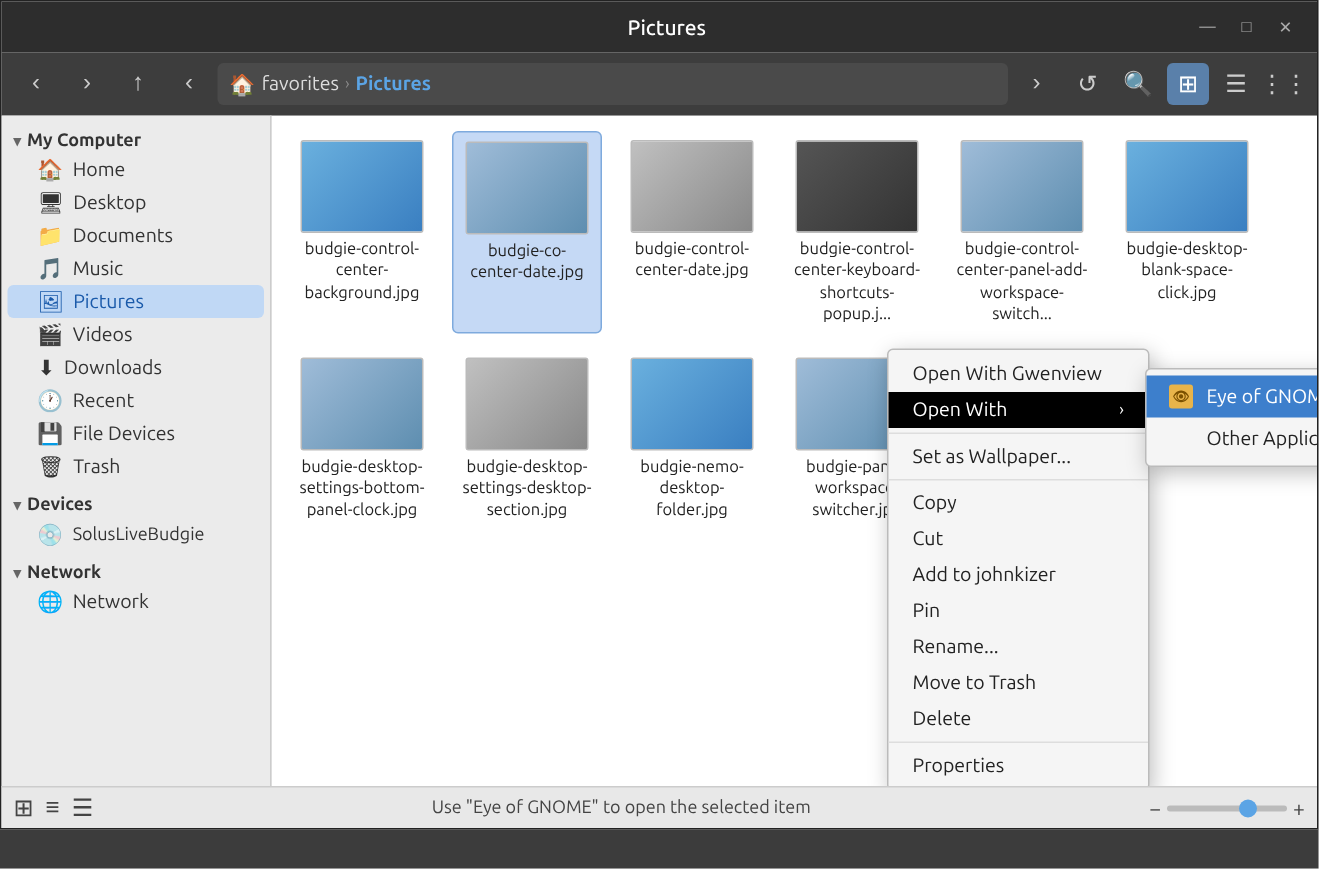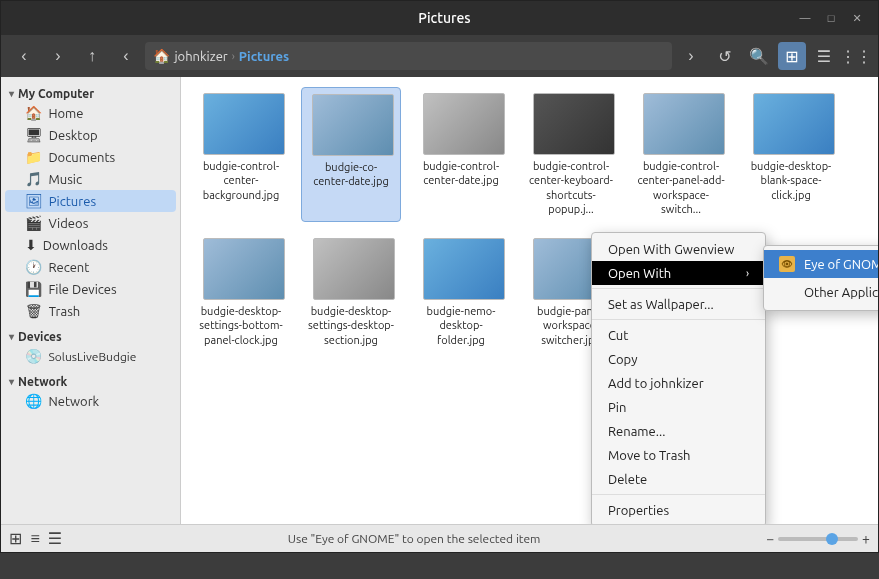--- a/index.html
+++ b/index.html
@@ -157,21 +157,21 @@
     .files-grid {
       display: flex;
       flex-wrap: wrap;
       gap: 10px;
       align-content: flex-start;
     }
     .file-item {
       width: 100px;
       display: flex;
       flex-direction: column;
-      align-items: flex-end;
+      align-items: center;
       padding: 6px;
       border-radius: 4px;
       cursor: pointer;
       position: relative;
     }
     .file-item.selected { background: #c5d9f5; border: 1px solid #7eaadd; }
     .file-thumb {
       width: 82px;
       height: 62px;
       background: #dde;
@@ -312,21 +312,21 @@
     </div>
   </div>
 
   <div class="toolbar">
     <button class="toolbar-btn">‹</button>
     <button class="toolbar-btn">›</button>
     <button class="toolbar-btn">↑</button>
     <button class="toolbar-btn">‹</button>
     <div class="breadcrumb">
       <span style="font-size:14px;">🏠</span>
-      <span style="cursor:pointer;">johnkizer</span>
+      <span style="cursor:pointer;">favorites</span>
       <span class="breadcrumb-sep">›</span>
       <span class="breadcrumb-active" style="cursor:pointer; color:#5ba4e5;">Pictures</span>
     </div>
     <button class="toolbar-btn">›</button>
     <div class="toolbar-right">
       <button class="toolbar-btn">↺</button>
       <button class="toolbar-btn">🔍</button>
       <button class="view-btn active">⊞</button>
       <button class="view-btn">☰</button>
       <button class="view-btn">⋮⋮</button>
@@ -468,24 +468,24 @@
         <div class="cm-item" style="background:#000000; color:#fff;">
           <span>Open With</span>
           <span class="cm-arrow" style="color:#fff;">›</span>
         </div>
         <div class="cm-separator"></div>
         <div class="cm-item">
           <span>Set as Wallpaper...</span>
         </div>
         <div class="cm-separator"></div>
         <div class="cm-item">
+          <span>Copy</span>
+        </div>
+        <div class="cm-item">
           <span>Cut</span>
-        </div>
-        <div class="cm-item">
-          <span>Copy</span>
         </div>
         <div class="cm-item">
           <span>Add to johnkizer</span>
         </div>
         <div class="cm-item">
           <span>Pin</span>
         </div>
         <div class="cm-item">
           <span>Rename...</span>
         </div>

